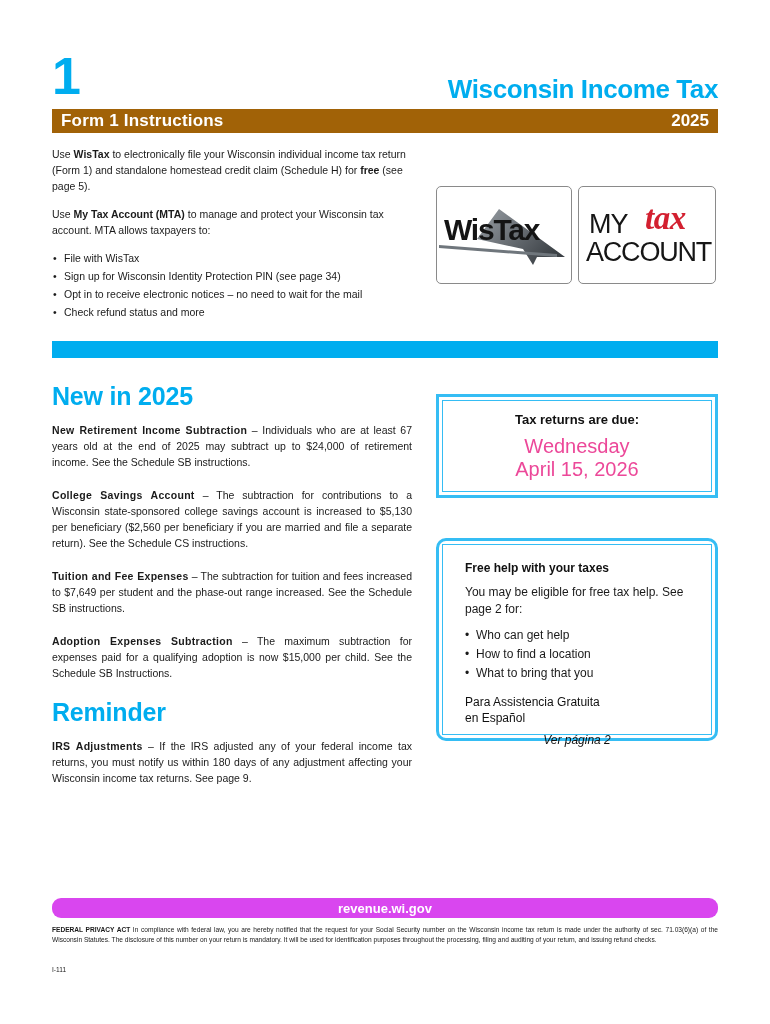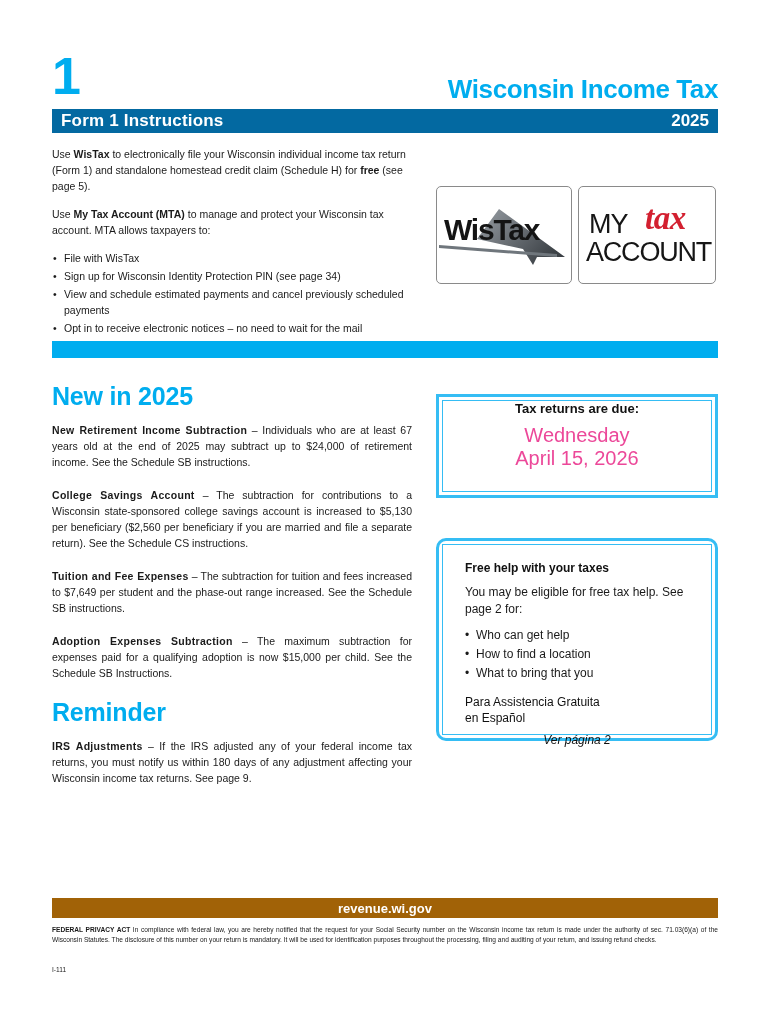--- a/index.html
+++ b/index.html
@@ -44,21 +44,21 @@
     right: 0;
     top: 22px;
     font-size: 26px;
     font-weight: bold;
     color: #00ADEF;
     letter-spacing: -0.4px;
     white-space: nowrap;
   }
   .form-bar {
     margin-top: 5px;
-    background: #0369a1;
+    background: #a16207;
     height: 24px;
     display: flex;
     align-items: center;
     justify-content: space-between;
     padding: 0 9px;
     box-sizing: border-box;
   }
   .form-bar-left {
     color: #ffffff;
     font-size: 17px;
@@ -220,20 +220,21 @@
     background: #ffffff;
     box-sizing: border-box;
     padding: 3px;
   }
   .box-inner {
     border: 1px solid #35BDF4;
     height: 100%;
     box-sizing: border-box;
     display: flex;
     flex-direction: column;
+    justify-content: center;
   }
   .box-due {
     left: 436px;
     top: 394px;
     width: 282px;
     height: 104px;
   }
   .due-label {
     text-align: center;
     font-size: 13px;
@@ -305,27 +306,28 @@
     margin-top: 7px;
   }
 
   
   .footer-bar {
     position: absolute;
     left: 52px;
     top: 898px;
     width: 666px;
     height: 20px;
-    background: #a16207;
+    background: #d946ef;
     color: #ffffff;
     font-size: 13px;
     font-weight: bold;
     display: flex;
     align-items: center;
     justify-content: center;
+    border-radius: 9px;
   }
   .privacy {
     position: absolute;
     left: 52px;
     top: 925px;
     width: 666px;
     font-size: 6.6px;
     line-height: 10px;
     color: #1a1a1a;
     text-align: justify;
@@ -354,21 +356,20 @@
   </div>
 
   <div class="intro">
     <p><span>Use </span><span class="b">WisTax</span><span> to electronically file your Wisconsin individual income tax return (Form 1) and standalone homestead credit claim (Schedule H) for </span><span class="b">free</span><span> (see page 5).</span></p>
 
     <p><span>Use </span><span class="b">My Tax Account (MTA)</span><span> to manage and protect your Wisconsin tax account. MTA allows taxpayers to:</span></p>
 
     <ul class="bullets">
       <li>File with WisTax</li>
       <li>Sign up for Wisconsin Identity Protection PIN (see page 34)</li>
-      <li>View and schedule estimated payments and cancel previously scheduled payments</li>
       <li>Opt in to receive electronic notices – no need to wait for the mail</li>
       <li>Check refund status and more</li>
     </ul>
   </div>
 
   <div class="logos">
     <div class="logo-box logo-wistax">
       <div class="wistax-inner">
         <svg class="wistax-arrow" viewBox="0 0 136 62">
           <defs>

